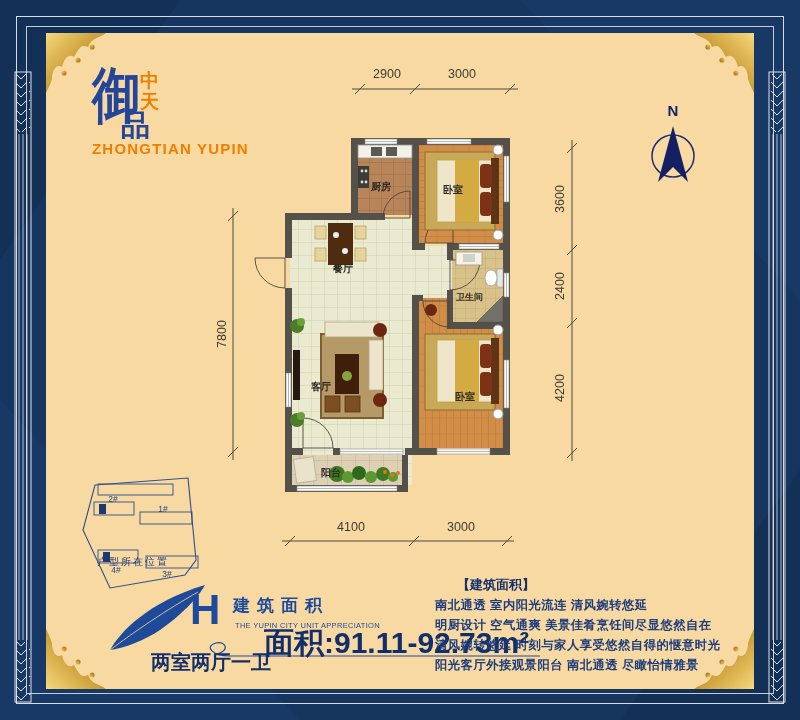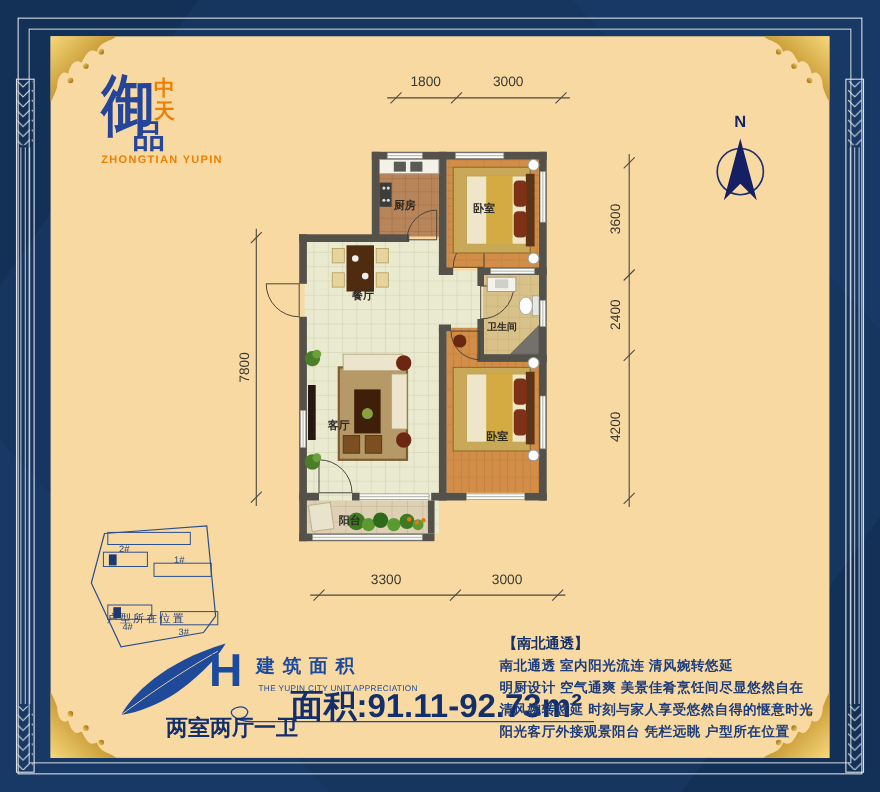--- a/index.html
+++ b/index.html
@@ -13,42 +13,42 @@
   .frame2{position:absolute;inset:26px;border:1.5px solid #c7ccd4;pointer-events:none;}
   .panel{position:absolute;left:46px;top:33px;width:708px;height:656px;background:#f8d9a2;}
   svg{display:block;}
   .overlay{position:absolute;left:0;top:0;pointer-events:none;}
   
   .logo{position:absolute;left:92px;top:66px;width:130px;height:92px;color:#24459a;}
   .logo-main{position:absolute;left:0;top:0;font-size:60px;font-weight:bold;line-height:1;
     transform:scaleX(.8);transform-origin:left top;}
   .logo-zh{position:absolute;font-size:19px;font-weight:bold;color:#ee7f00;line-height:1;}
   .logo-pin{position:absolute;left:29px;top:45px;font-size:29px;font-weight:bold;line-height:1;}
-  .logo-rom{position:absolute;left:0;top:74px;font-size:10px;font-weight:bold;color:#ee7f00;
+  .logo-rom{position:absolute;left:0;top:74px;font-size:15px;font-weight:bold;color:#ee7f00;
     letter-spacing:1.2px;white-space:nowrap;}
   
   .compass{position:absolute;left:646px;top:102px;width:54px;height:90px;text-align:center;}
   .compass .n{font-size:15px;font-weight:bold;color:#16246b;display:block;margin-bottom:1px;}
   
   .dim{position:absolute;font-size:12.5px;color:#3b3a33;transform:translate(-50%,-50%);white-space:nowrap;}
   .dim-v{transform:translate(-50%,-50%) rotate(-90deg);}
   
   .mm{position:absolute;font-size:8.5px;color:#24457e;transform:translate(-50%,-50%);white-space:nowrap;}
   .mm-cap{position:absolute;left:97px;top:555px;font-size:10px;color:#1d3a74;letter-spacing:2px;white-space:nowrap;}
   
   .tb{position:absolute;color:#1c4b9e;white-space:nowrap;line-height:1;}
   .tb-h{left:190px;top:589px;font-size:42px;font-weight:bold;}
   .tb-title{left:233px;top:597px;font-size:17px;font-weight:bold;letter-spacing:7px;}
   .tb-sub{left:235px;top:622px;font-size:7.5px;letter-spacing:.3px;}
   .tb-layout{left:151px;top:652px;font-size:20px;font-weight:bold;color:#132f6b;}
   .tb-area{left:264px;top:628px;font-size:30px;font-weight:bold;color:#132f6b;}
   
   .an-head{position:absolute;left:457px;top:576px;font-size:13px;font-weight:bold;color:#14306b;white-space:nowrap;}
-  .an-line{position:absolute;left:454px;font-size:12.3px;font-weight:600;color:#1e3d7c;white-space:nowrap;letter-spacing:.5px;text-align:right;}
-  .plan-wrap{position:absolute;left:272px;top:138px;width:228px;height:356px;}
+  .an-line{position:absolute;left:435px;font-size:12.3px;font-weight:600;color:#1e3d7c;white-space:nowrap;letter-spacing:.5px;text-align:right;}
+  .plan-wrap{position:absolute;left:285px;top:138px;width:228px;height:356px;}
 </style>
 </head>
 <body>
 
 <svg class="overlay" width="800" height="720">
   <rect x="0" y="0" width="800" height="720" fill="#16365f"></rect>
   <polygon points="0,720 300,720 0,400" fill="#1b3d6a" opacity="0.55"></polygon>
   <polygon points="800,0 520,0 800,300" fill="#1b3d6a" opacity="0.55"></polygon>
   <polygon points="0,0 180,0 0,260" fill="#122e52" opacity="0.6"></polygon>
   <polygon points="800,720 620,720 800,470" fill="#122e52" opacity="0.6"></polygon>
@@ -341,38 +341,38 @@
 </div>
 
 <div class="compass">
   <span class="n">N</span>
   <svg width="54" height="70">
     <circle cx="27" cy="36" r="21" fill="none" stroke="#1b2f6e" stroke-width="1.5"></circle>
     <polygon points="27,6 42,62 27,47 12,62" fill="#151f63"></polygon>
   </svg>
 </div>
 
-<span class="dim" style="left:387px;top:74px">1800</span>
+<span class="dim" style="left:387px;top:74px">2900</span>
 <span class="dim" style="left:462px;top:74px">3000</span>
-<span class="dim" style="left:351px;top:527px">3300</span>
+<span class="dim" style="left:351px;top:527px">4100</span>
 <span class="dim" style="left:461px;top:527px">3000</span>
 <span class="dim dim-v" style="left:222px;top:334px">7800</span>
 <span class="dim dim-v" style="left:560px;top:199px">3600</span>
 <span class="dim dim-v" style="left:560px;top:286px">2400</span>
 <span class="dim dim-v" style="left:560px;top:388px">4200</span>
 
 <span class="mm" style="left:113px;top:499px">2#</span>
 <span class="mm" style="left:163px;top:509px">1#</span>
 <span class="mm" style="left:116px;top:570px">4#</span>
 <span class="mm" style="left:167px;top:574px">3#</span>
 <span class="mm-cap">户型所在位置</span>
 
 <span class="tb tb-h">H</span>
 <span class="tb tb-title">建筑面积</span>
 <span class="tb tb-sub">THE YUPIN CITY UNIT APPRECIATION</span>
 <span class="tb tb-layout">两室两厅一卫</span>
 <span class="tb tb-area">面积:91.11-92.73m²</span>
 
-<span class="an-head">【南北通透】</span>
+<span class="an-head">【建筑面积】</span>
 <span class="an-line" style="top:597px">南北通透 室内阳光流连 清风婉转悠延</span>
 <span class="an-line" style="top:617px">明厨设计 空气通爽 美景佳肴烹饪间尽显悠然自在</span>
 <span class="an-line" style="top:637px">清风婉转悠延 时刻与家人享受悠然自得的惬意时光</span>
-<span class="an-line" style="top:657px">阳光客厅外接观景阳台 凭栏远眺 户型所在位置</span>
+<span class="an-line" style="top:657px">阳光客厅外接观景阳台 南北通透 尽瞰怡情雅景</span>
 
 </body></html>

